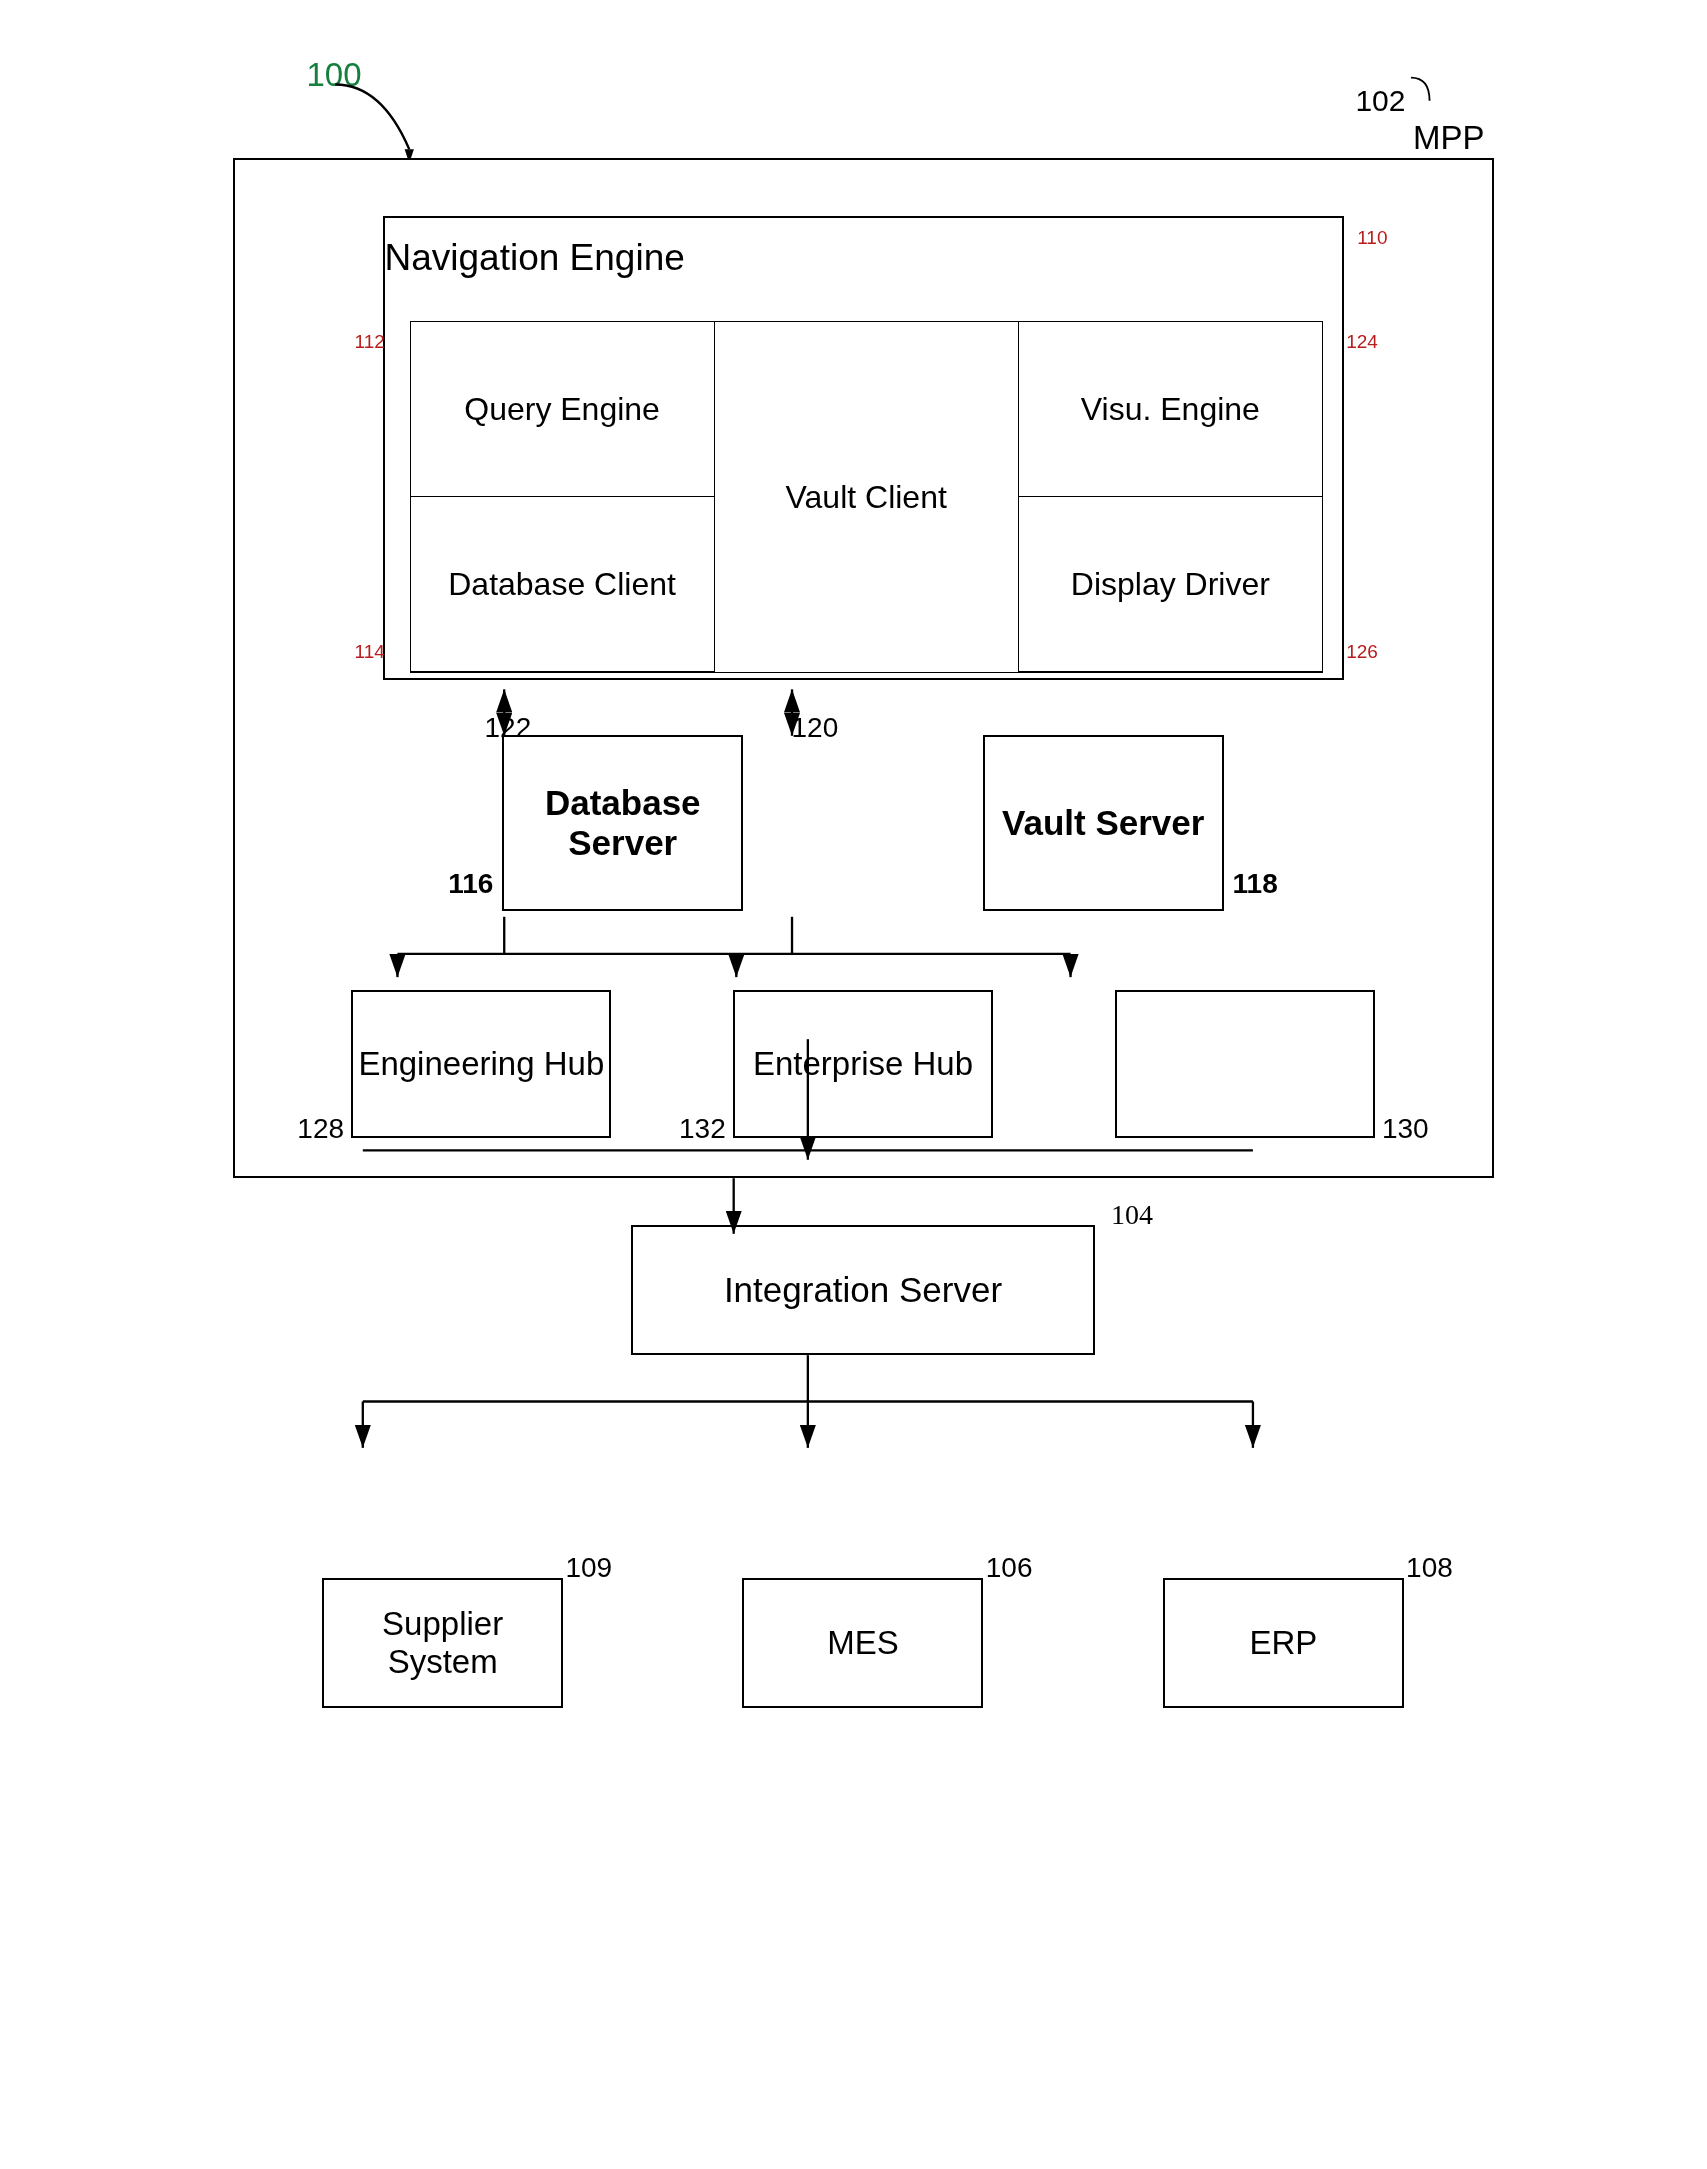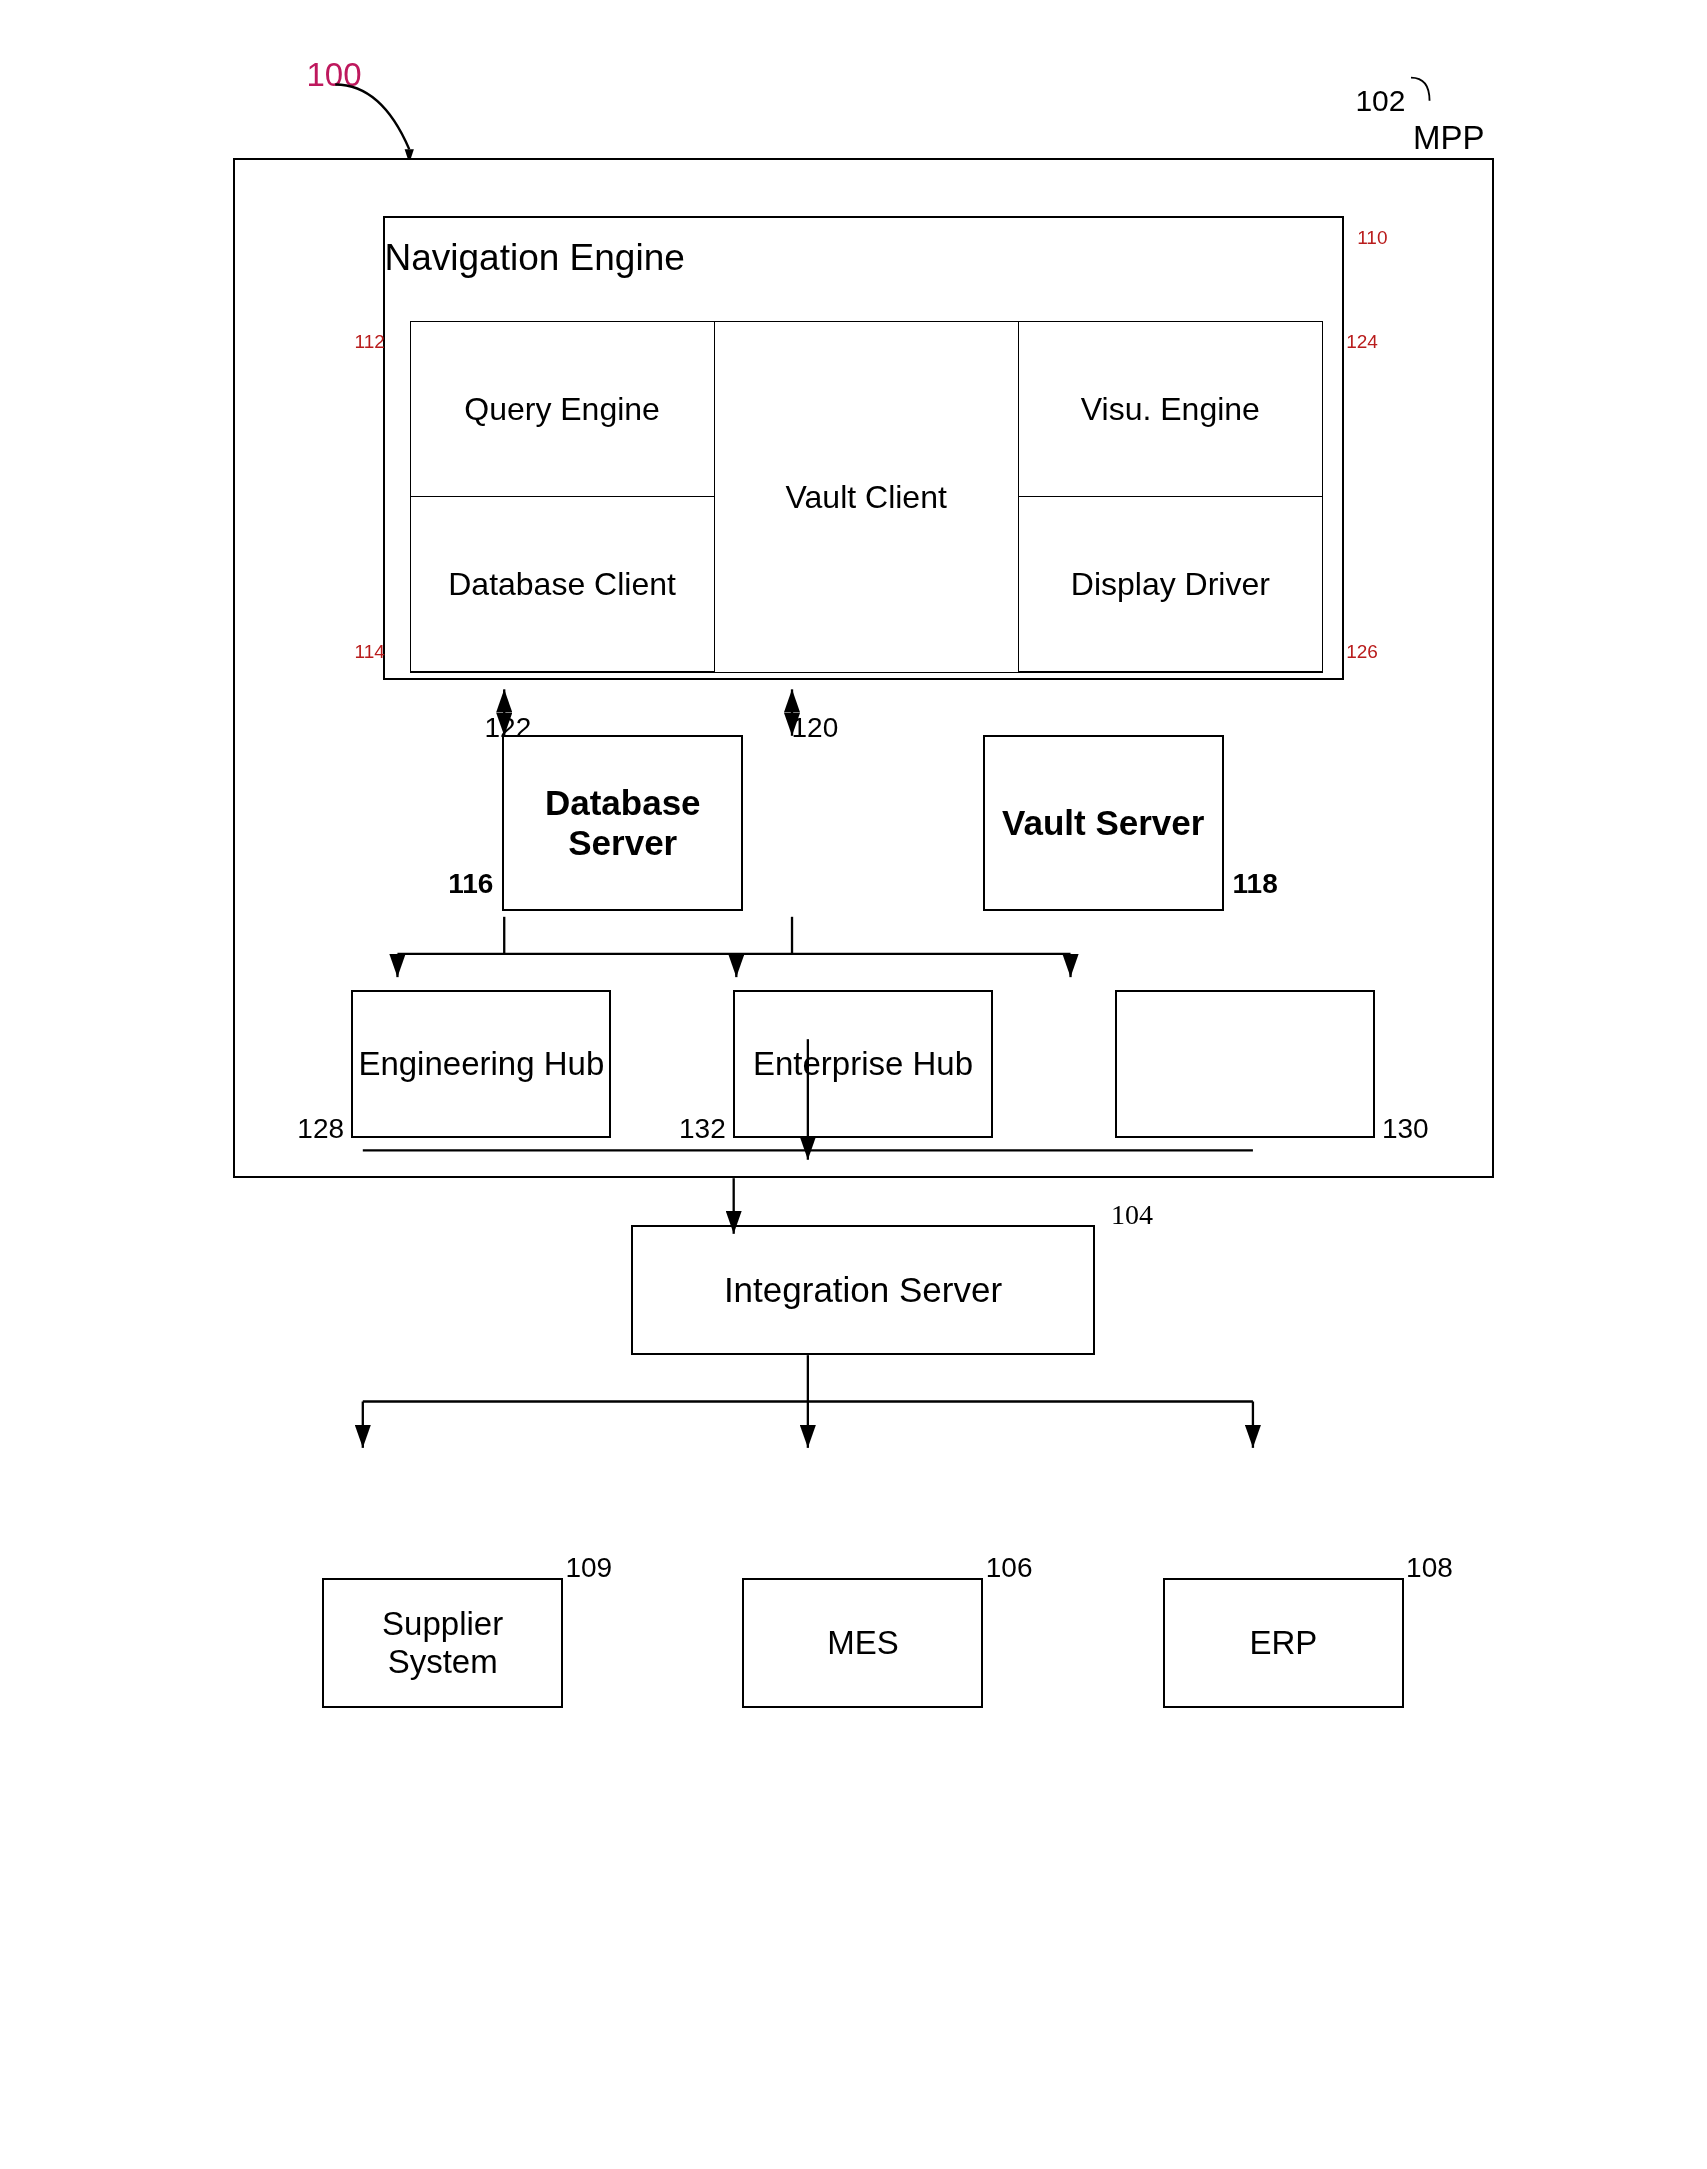--- a/index.html
+++ b/index.html
@@ -13,21 +13,21 @@
       align-items: center;
       padding: 56px 37px 74px 37px;
     }
 
     
     .label-100 {
       position: absolute;
       top: 0px;
       left: 148px;
       font-size: 33px;
-      color: #be185d;
+      color: #15803d;
     }
 
     
     .mpp-box {
       position: absolute;
       top: 102px;
       left: 74px;
       right: 56px;
       height: 1020px;
       border: 2.8px solid #000;

